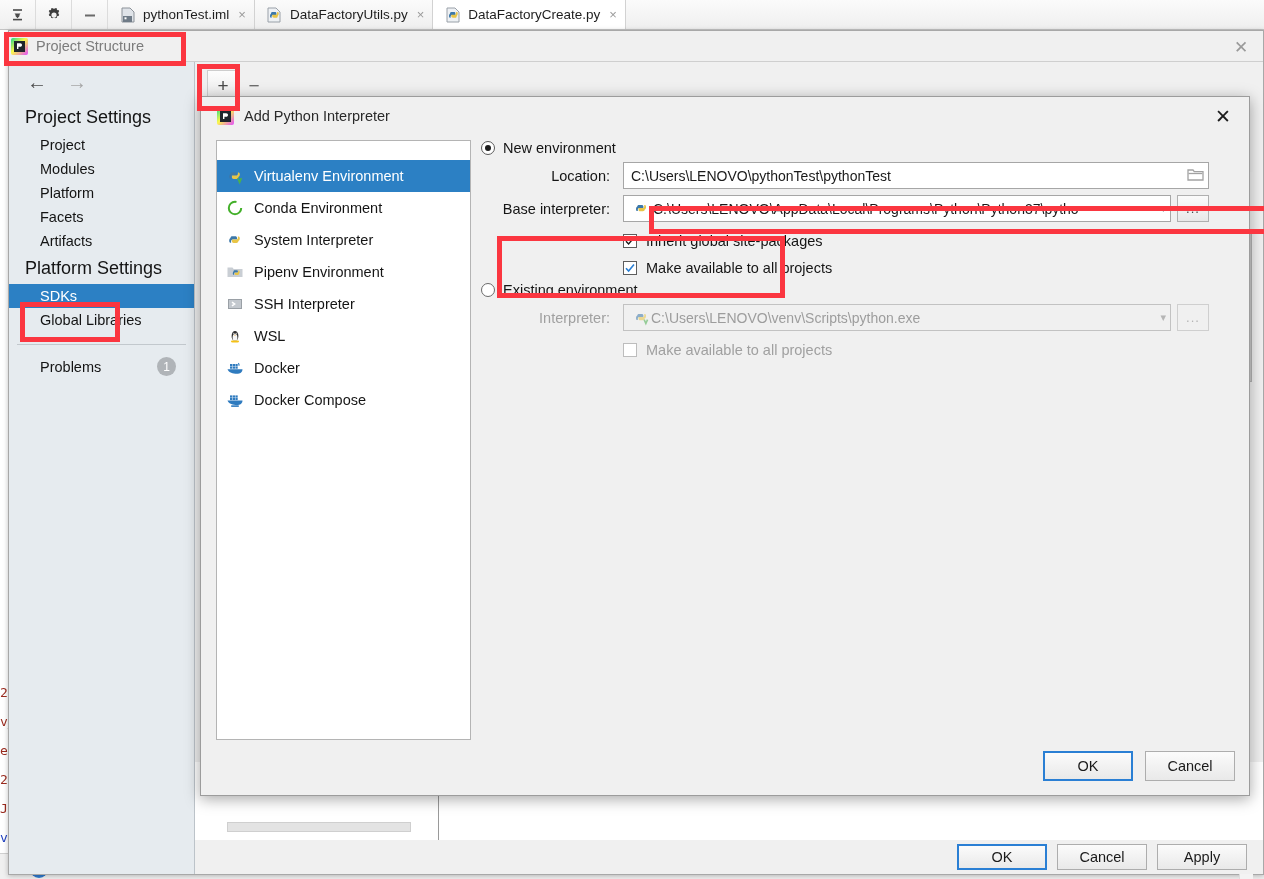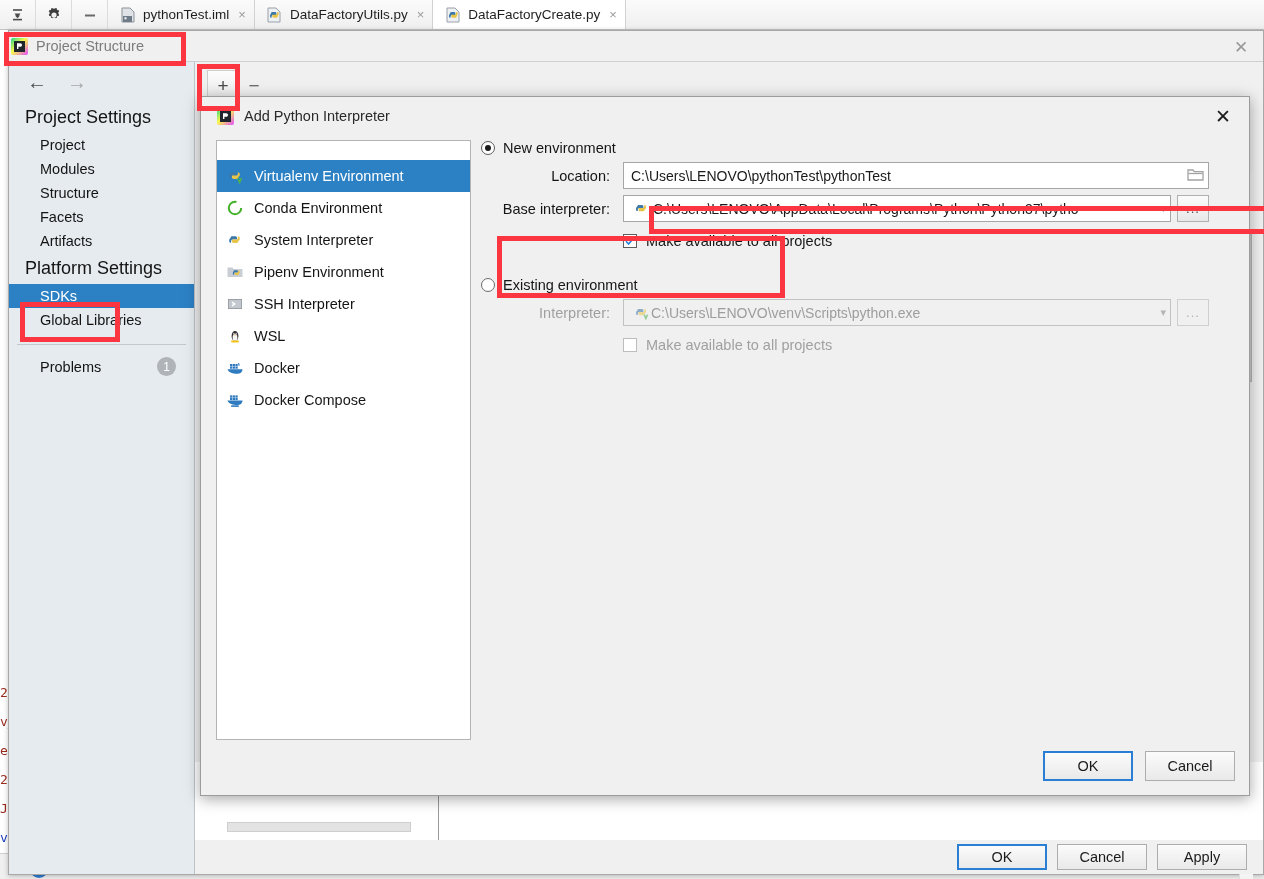--- a/index.html
+++ b/index.html
@@ -345,21 +345,21 @@
 
       <div class="ps-nav">
         <div class="ps-navarrows">
           <span class="navarrow">←</span>
           <span class="navarrow dim">→</span>
         </div>
 
         <div class="nav-group">Project Settings</div>
         <div class="nav-item">Project</div>
         <div class="nav-item">Modules</div>
-        <div class="nav-item">Structure</div>
+        <div class="nav-item">Platform</div>
         <div class="nav-item">Facets</div>
         <div class="nav-item">Artifacts</div>
 
         <div class="nav-group">Platform Settings</div>
         <div class="nav-item selected">SDKs</div>
         <div class="nav-item">Global Libraries</div>
 
         <div class="nav-sep"></div>
         <div class="nav-problems">
           <span>Problems</span>
@@ -552,28 +552,36 @@
           <span style="margin-left:2px">C:\Users\LENOVO\AppData\Local\Programs\Python\Python37\pytho</span>
           <span class="caret">▾</span>
         </span>
         <span class="dots-btn">...</span>
       </div>
 
       <div style="margin-left:142px">
         <div class="chk-row">
           <span class="chk">
             <svg width="12" height="12" viewBox="0 0 12 12">
+                <path d="M2 6.2 L4.6 9 L10 2.6" stroke="#1a1a1a" stroke-width="1.4" fill="none"></path>
+              </svg>
+          </span>
+          <span>Inherit global site-packages</span>
+        </div>
+        <div class="chk-row">
+          <span class="chk">
+            <svg width="12" height="12" viewBox="0 0 12 12">
                 <path d="M2 6.2 L4.6 9 L10 2.6" stroke="#2a7fd4" stroke-width="1.6" fill="none"></path>
               </svg>
           </span>
           <span>Make available to all projects</span>
         </div>
       </div>
 
-      <div class="radio-row" style="margin-top:28px">
+      <div class="radio-row" style="margin-top:6px">
         <span class="radio off"></span>
         <span>Existing environment</span>
       </div>
 
       <div class="field-row">
         <span class="field-label dim">Interpreter:</span>
         <span class="field-input disabled" style="width:548px">
           <span class="li-ico" style="opacity:.55">
             <svg width="17" height="17" viewBox="0 0 18 18">
               <path d="M4.5 7c0-1.2.7-1.8 1.9-1.8h2.8c1.1 0 1.8.6 1.8 1.7v1.6H7c-1.1 0-1.9.7-1.9 1.8v1.4h-.8c-.7 0-1.1-.8-1.1-1.9 0-1.3.4-2.3 1.3-2.8z" fill="#3c78aa"></path>

